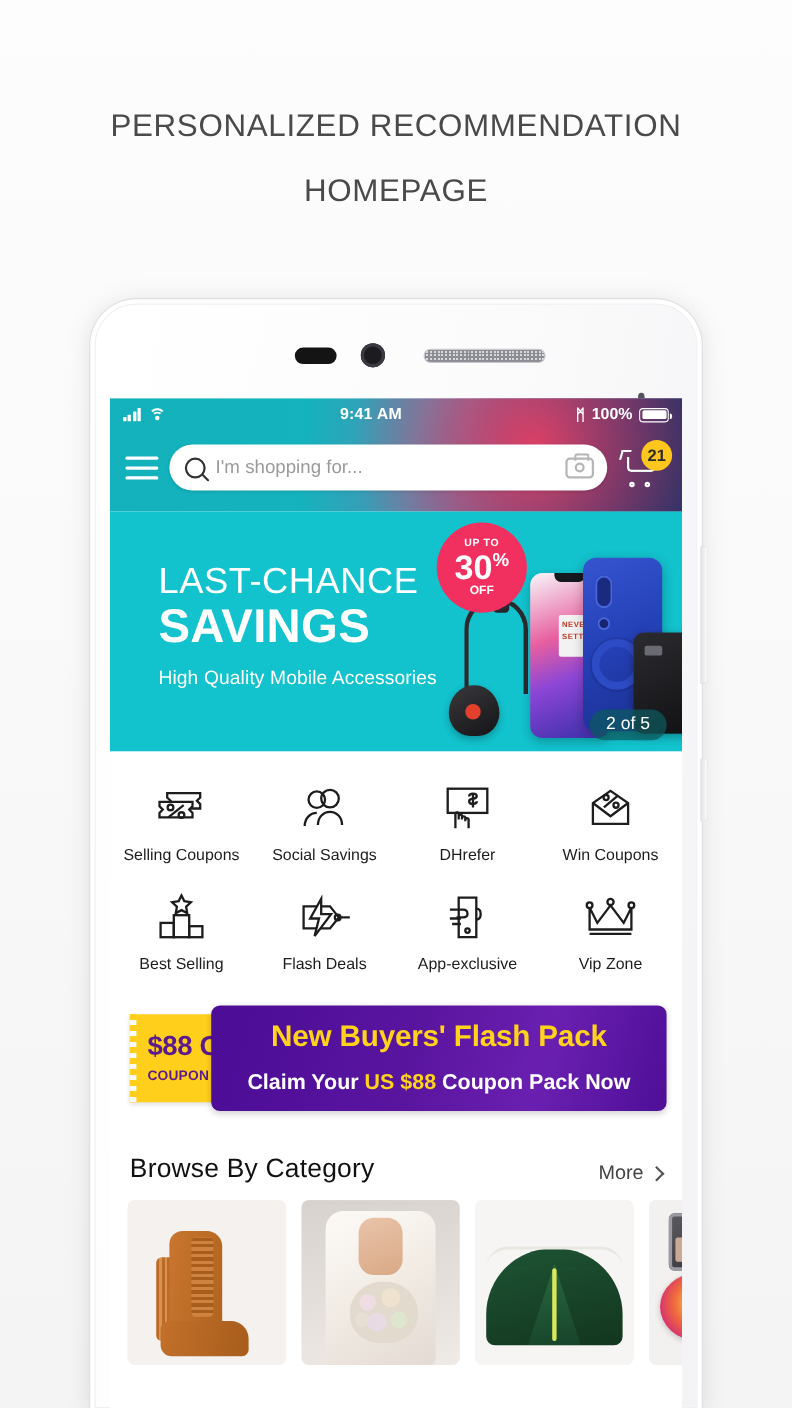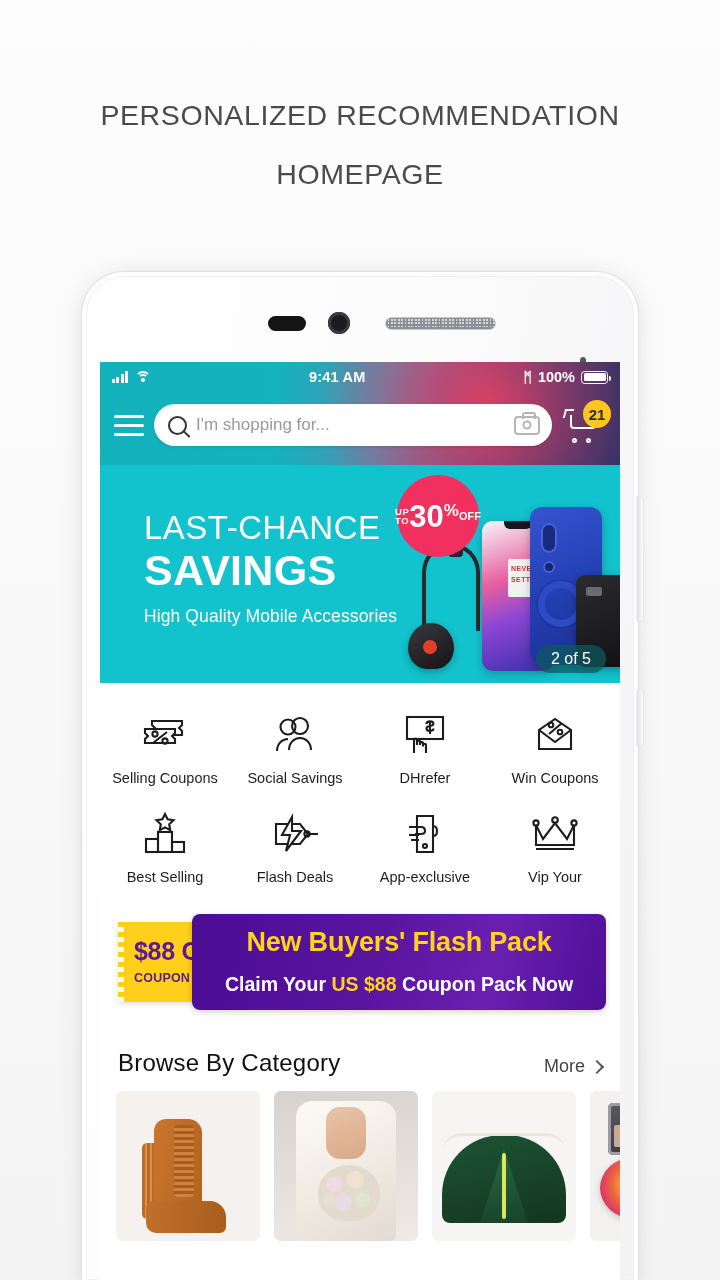--- a/index.html
+++ b/index.html
@@ -159,21 +159,21 @@
     background:#12c2cd; overflow:hidden;
   }
   .hero-text{ position:absolute; left:44px; top:44px; color:#fff; }
   .hero-l1{ font-size:33px; font-weight:300; letter-spacing:.5px; line-height:38px;}
   .hero-l2{ font-size:43px; font-weight:700; letter-spacing:.3px; line-height:47px;}
   .hero-l3{ font-size:17.5px; font-weight:400; margin-top:12px; letter-spacing:.1px;}
   .disc-badge{
     position:absolute; left:297px; top:10px;
     width:82px; height:82px; border-radius:50%;
     background:#f2305f; color:#fff;
-    display:flex; align-items:center; justify-content:center;
+    display:flex; flex-direction:column; align-items:center; justify-content:center;
     z-index:4; line-height:1;
   }
   .disc-badge .t1{ font-size:9.5px; letter-spacing:.6px; font-weight:600; }
   .disc-badge .t2{ font-size:31px; font-weight:700; margin-top:1px;}
   .disc-badge .t2 sup{ font-size:17px; }
   .disc-badge .t3{ font-size:11px; font-weight:600; margin-top:1px;}
 
   
   .prod{ position:absolute; right:0; bottom:0; width:230px; height:218px; }
   .phone-hero{
@@ -581,21 +581,21 @@
           <div class="gcell">
             <div class="gicon">
               <svg width="54" height="40" viewBox="0 0 54 40" fill="none" stroke="#1d1d1d" stroke-width="2.1">
                 <path d="M8 11l7 14 12-16 12 16 7-14v20H8z"></path>
                 <circle cx="8" cy="9" r="2.6"></circle>
                   <circle cx="27" cy="6" r="2.8"></circle>
                   <circle cx="46" cy="9" r="2.6"></circle>
                 <line x1="8" y1="35" x2="46" y2="35"></line>
               </svg>
             </div>
-            <div class="glabel">Vip Your</div>
+            <div class="glabel">Vip Zone</div>
           </div>
         </div>
       </div>
 
       <div class="promo">
         <div class="tag">
           <span class="t-big">$88 Of</span>
           <span class="t-sm">COUPON PA</span>
         </div>
         <div class="promo-card">

